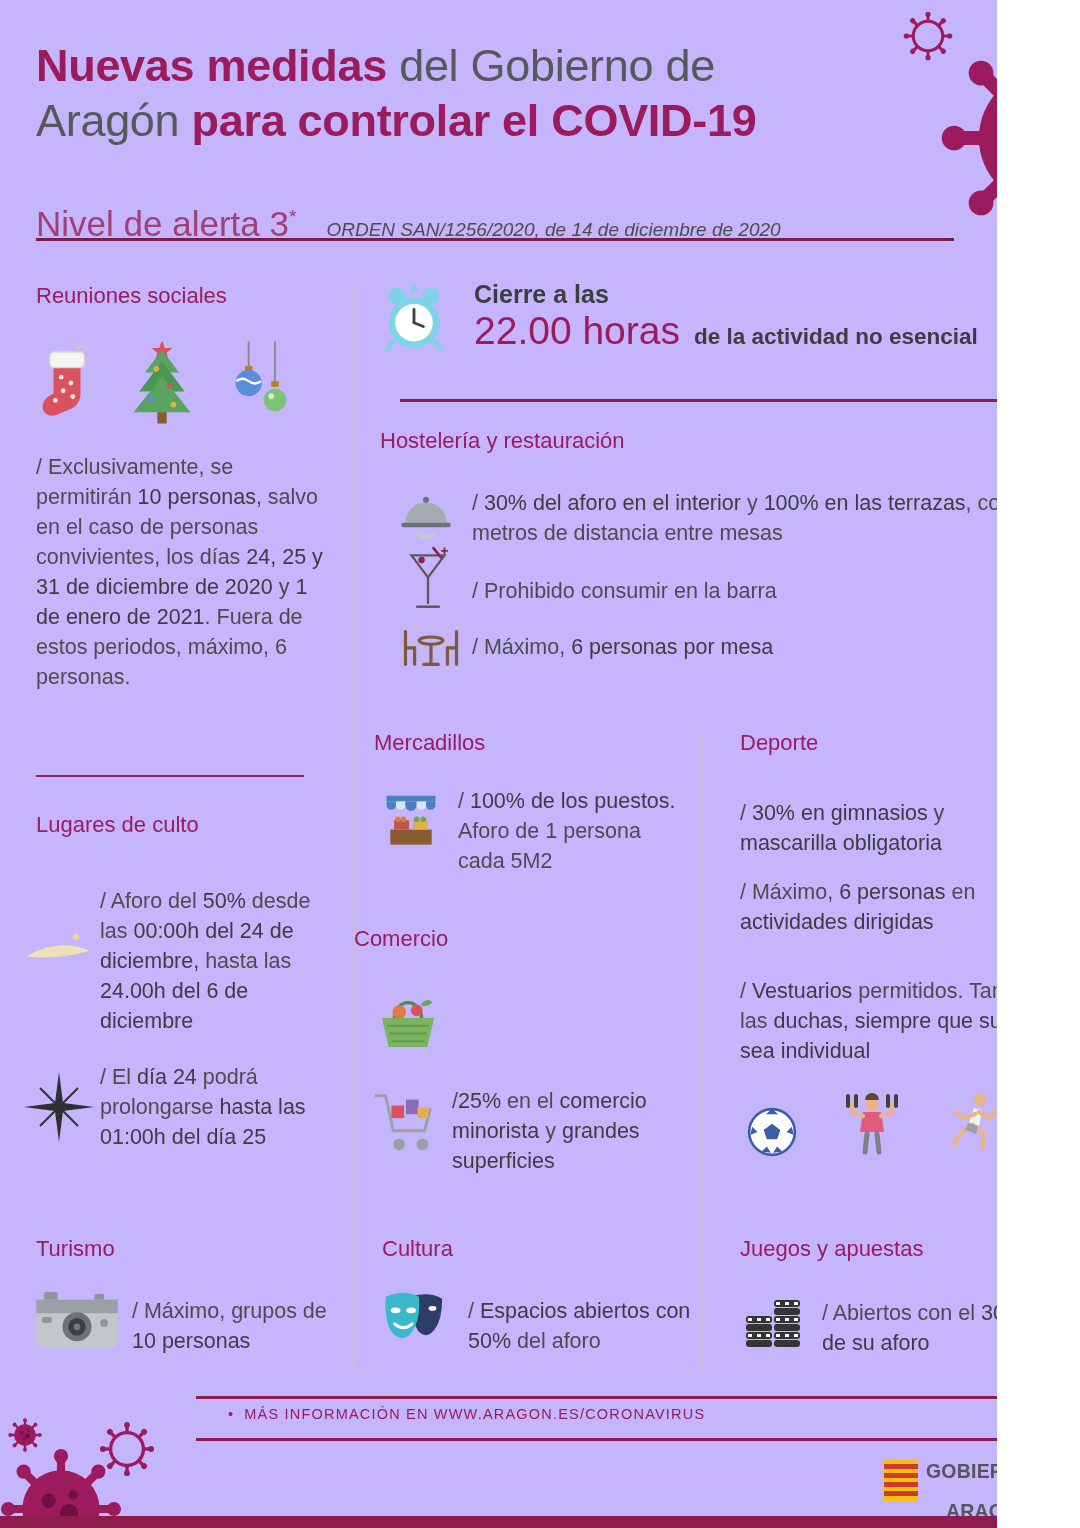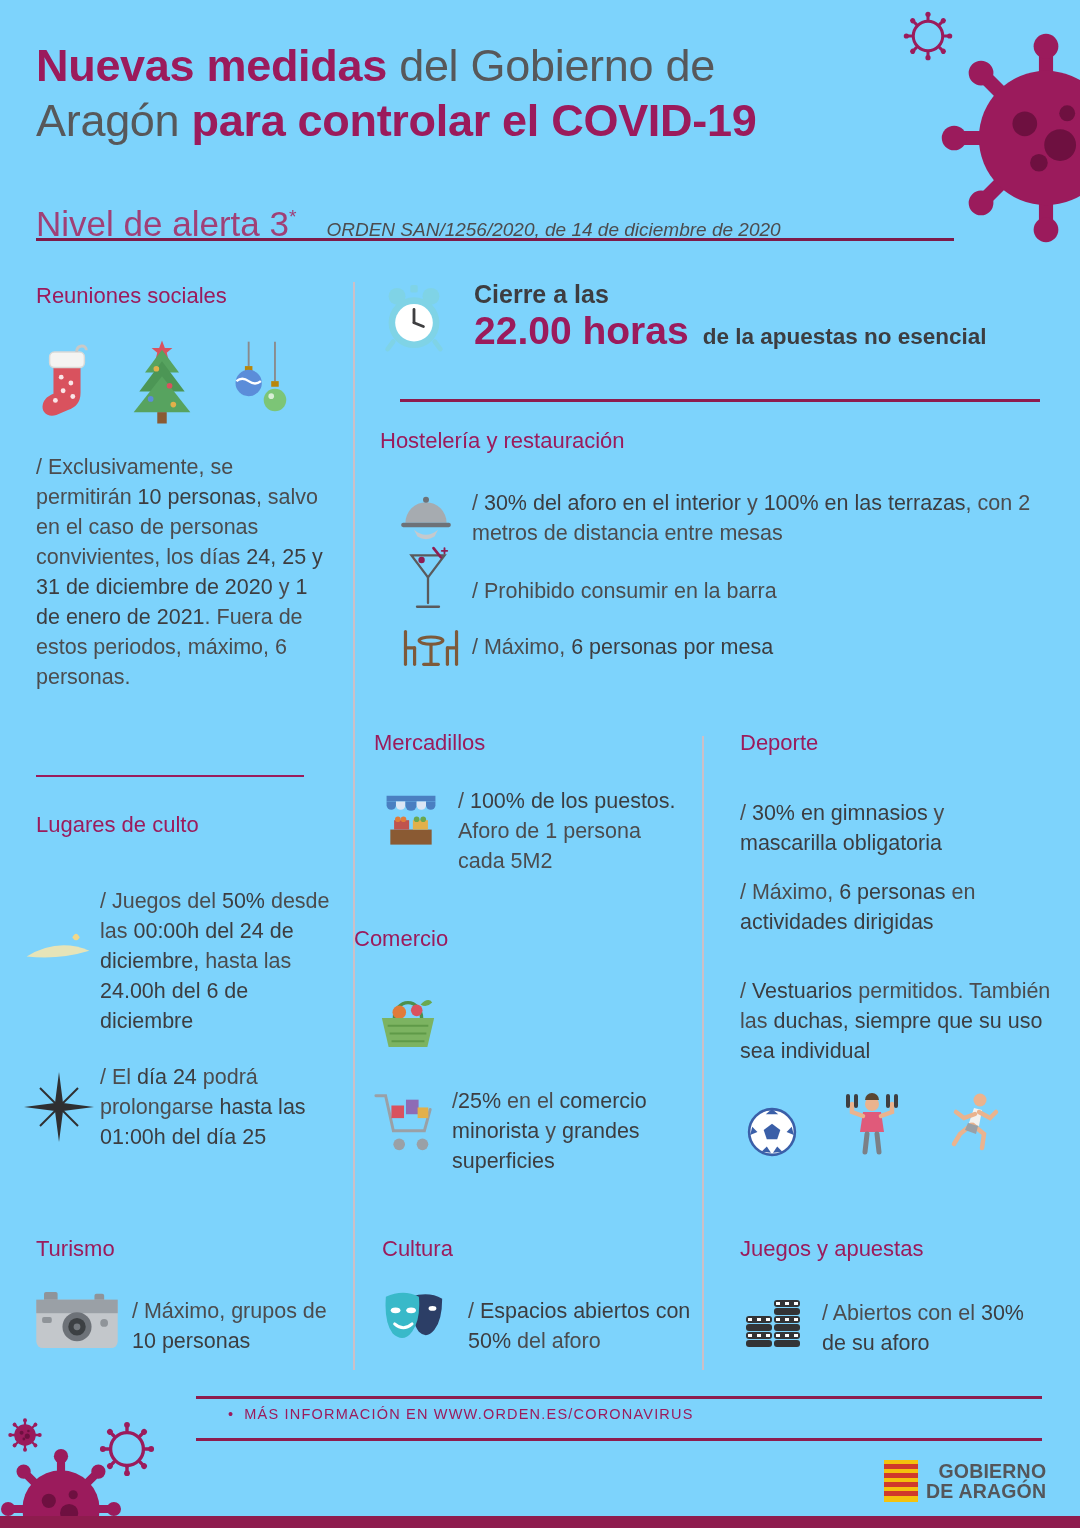--- a/index.html
+++ b/index.html
@@ -1,33 +1,33 @@
 <!DOCTYPE html>
 <html><head>
 <meta charset="utf-8">
 <style>
   html,body{margin:0;padding:0;background:#ffffff;}
-  .page{position:relative;width:1080px;height:1528px;background:#7dd3fc;overflow:hidden;
+  .page{position:relative;width:997px;height:1528px;background:#c4b5fd;overflow:hidden;
         font-family:"Liberation Sans",sans-serif;}
   .abs{position:absolute;}
   .title{font-size:45px;line-height:55px;color:#57585a;font-weight:500;letter-spacing:-0.3px;}
   .b{font-weight:400;color:#3d3d40;}
   .a{color:#9b1b5c;}
   .title .a{font-weight:800;}
   .alert{font-size:35px;color:#a04077;font-weight:500;margin-top:36px;}
   sup{line-height:0;font-size:55%;}
   .order{font-style:italic;font-size:19px;color:#4c4c4e;}
   .h{font-weight:400;color:#9b1b5c;font-size:22px;}
   .t{font-size:21.5px;line-height:30px;color:#4c4c4e;}
   .hr1{height:1.5px;background:#9b1b5c;}
   .hr2{height:2.5px;background:#8e1c4e;}
   .hr3{height:3px;background:#7e1b49;}
   .vr{width:1.5px;background:#cdbfc7;}
   .cier-lead{font-size:25px;font-weight:700;color:#3d3d40;}
-  .cier-time{font-size:39px;font-weight:700;color:#9b1b5c;}
+  .cier-time{font-size:39px;font-weight:400;color:#9b1b5c;}
   .cier-tail{font-size:22.5px;font-weight:700;color:#3d3d40;margin-left:14px;}
   .finfo{font-size:14.5px;letter-spacing:1.2px;color:#9b1b5c;font-weight:500;
          display:flex;align-items:baseline;gap:10px;white-space:nowrap;}
   .finfo .b{color:#9b1b5c;}
   .logo-t{font-size:19.5px;line-height:20px;font-weight:700;color:#54565a;letter-spacing:0.2px;text-align:right;}
   .bar{background:#8e1c4e;}
 </style>
 </head>
 <body>
 
@@ -330,42 +330,42 @@
       </svg>
   </div>
   <div class="abs t" style="left:36px;top:452px;width:292px"><span>/ Exclusivamente, se permitirán </span><span class="b">10 personas</span><span>, salvo en el caso de personas convivientes, los días </span><span class="b">24, 25 y 31 de diciembre de 2020</span><span> y </span><span class="b">1 de enero de 2021</span><span>. Fuera de estos periodos, máximo, 6 personas.</span></div>
 
   <div class="abs hr1" style="left:36px;top:775px;width:268px"></div>
 
   <div class="abs h" style="left:36px;top:812px">Lugares de culto</div>
   <svg class="abs" style="left:24px;top:928px" width="68" height="38">
       <use href="#sym-candle"></use>
     </svg>
-  <div class="abs t" style="left:100px;top:886px;width:238px"><span>/ Juegos del </span><span class="b">50%</span><span> desde las </span><span class="b">00:00h del 24 de diciembre,</span><span> hasta las </span><span class="b">24.00h del 6 de diciembre</span></div>
+  <div class="abs t" style="left:100px;top:886px;width:238px"><span>/ Aforo del </span><span class="b">50%</span><span> desde las </span><span class="b">00:00h del 24 de diciembre,</span><span> hasta las </span><span class="b">24.00h del 6 de diciembre</span></div>
   <svg class="abs" style="left:24px;top:1072px" width="70" height="70">
       <use href="#sym-star"></use>
     </svg>
   <div class="abs t" style="left:100px;top:1062px;width:240px"><span>/ El </span><span class="b">día 24</span><span> podrá prolongarse </span><span class="b">hasta las 01:00h del día 25</span></div>
 
   <div class="abs h" style="left:36px;top:1236px">Turismo</div>
   <svg class="abs" style="left:34px;top:1288px" width="86" height="64">
       <use href="#sym-camera"></use>
     </svg>
   <div class="abs t" style="left:132px;top:1296px;width:205px"><span>/ Máximo, grupos de </span><span class="b">10 personas</span></div>
 
   <div class="abs vr" style="left:353px;top:282px;height:1088px"></div>
   <div class="abs vr" style="left:702px;top:736px;height:634px"></div>
 
   <svg class="abs" style="left:382px;top:282px" width="64" height="72">
       <use href="#sym-alarm"></use>
     </svg>
   <div class="abs" style="left:474px;top:280px;width:566px">
     <div class="cier-lead">Cierre a las</div>
     <div style="white-space:nowrap">
-      <span class="cier-time">22.00 horas</span><span class="cier-tail">de la apuestas no esencial</span>
+      <span class="cier-time">22.00 horas</span><span class="cier-tail">de la actividad no esencial</span>
     </div>
   </div>
   <div class="abs hr2" style="left:400px;top:399px;width:640px"></div>
 
   <div class="abs h" style="left:380px;top:428px">Hostelería y restauración</div>
   <svg class="abs" style="left:398px;top:492px" width="56" height="48">
       <use href="#sym-cloche"></use>
     </svg>
   <div class="abs t" style="left:472px;top:488px;width:566px"><span>/ </span><span class="b">30% del aforo en el interior</span><span> y </span><span class="b">100% en las terrazas</span><span>, con 2 metros de distancia entre mesas</span></div>
   <svg class="abs" style="left:406px;top:546px" width="44" height="72">
@@ -416,21 +416,21 @@
 
   <div class="abs h" style="left:740px;top:1236px">Juegos y apuestas</div>
   <svg class="abs" style="left:744px;top:1290px" width="58" height="62">
       <use href="#sym-chips"></use>
     </svg>
   <div class="abs t" style="left:822px;top:1298px;width:225px"><span>/ Abiertos con el </span><span class="b">30% de su aforo</span></div>
 
   <div class="abs hr2" style="left:196px;top:1396px;width:846px"></div>
   <div class="abs finfo" style="left:228px;top:1406px">
     <span>•</span>
-    <span><span>MÁS INFORMACIÓN EN </span><span class="b">WWW.ORDEN.ES/CORONAVIRUS</span></span>
+    <span><span>MÁS INFORMACIÓN EN </span><span class="b">WWW.ARAGON.ES/CORONAVIRUS</span></span>
   </div>
   <div class="abs hr2" style="left:196px;top:1438px;width:846px"></div>
 
   <svg class="abs" style="left:8px;top:1418px;color:#9b1b5c" width="34" height="34">
       <use href="#sym-virus"></use>
     </svg>
   <svg class="abs" style="left:98px;top:1420px;color:#9b1b5c" width="58" height="58">
       <use href="#sym-virus-o"></use>
     </svg>
   <svg class="abs" style="left:0px;top:1448px;color:#9b1b5c" width="122" height="122">

